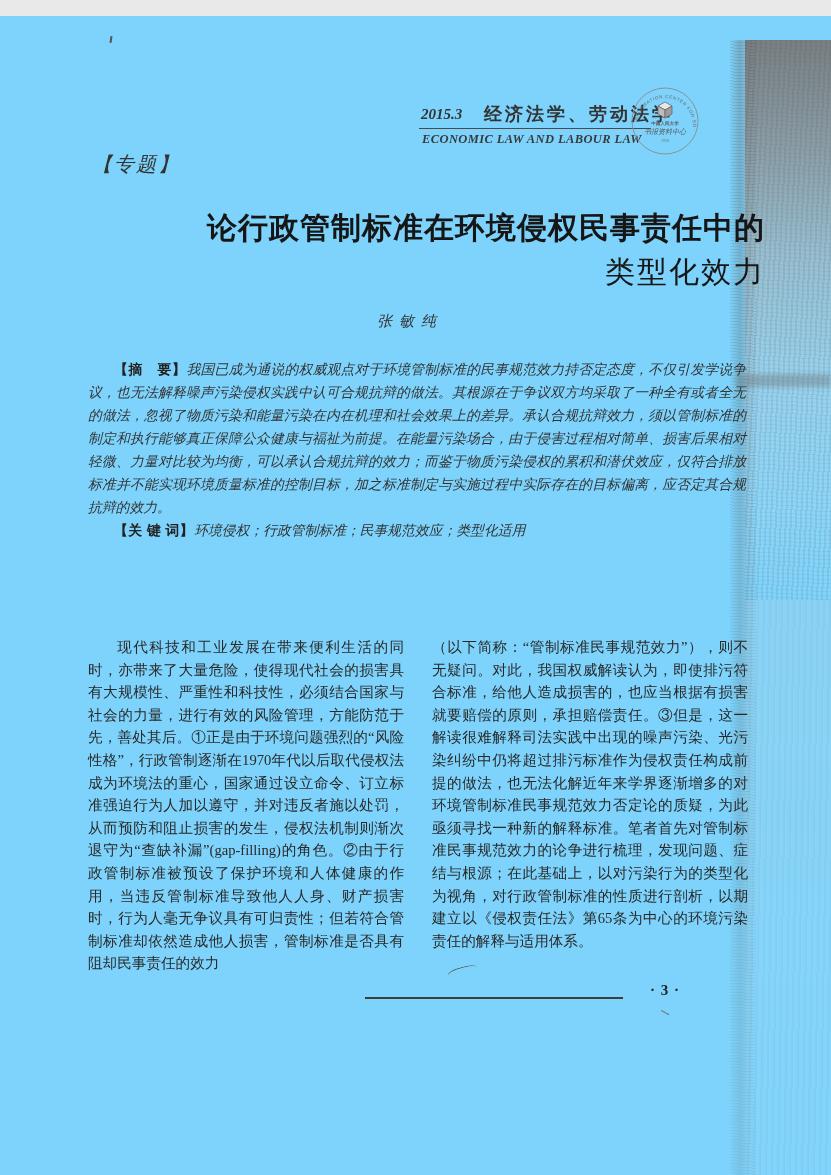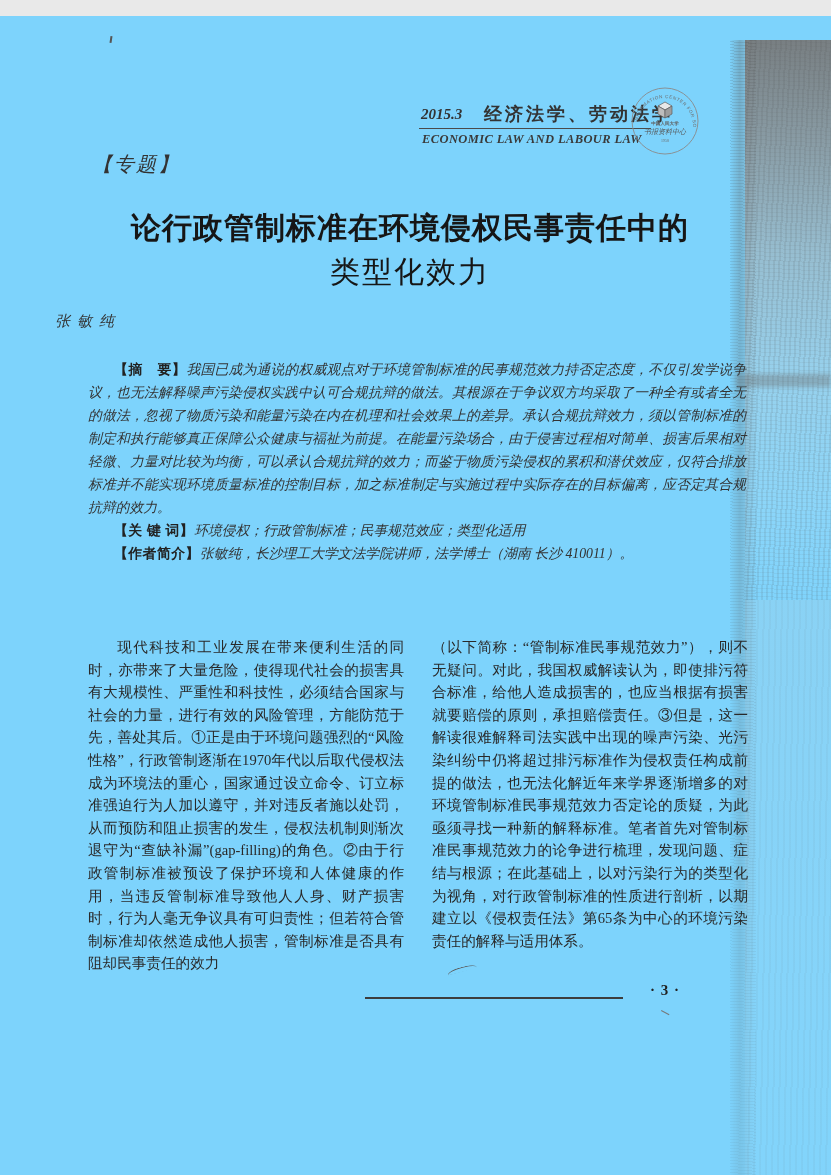--- a/index.html
+++ b/index.html
@@ -44,24 +44,24 @@
     position:absolute; left:63px; top:0; font-size:18px; font-weight:bold; color:#333;
     letter-spacing:3px; font-family:"Liberation Sans","DejaVu Sans",sans-serif; white-space:nowrap;
   }
   .hrule{position:absolute; left:-2px; top:26px; width:232px; border-top:1.6px solid #4a4a4a;}
   .jen{position:absolute; left:1px; top:30px; font-size:12.5px; font-weight:bold; font-style:italic; color:#3a3a3a; letter-spacing:0.4px; white-space:nowrap;}
   
   .seal{position:absolute; left:630px; top:70px; width:70px; height:70px;}
   
   .topic{position:absolute; left:92px; top:135px; font-size:20px; font-style:italic; letter-spacing:2px; color:#333;}
   
-  .title{position:absolute; left:55px; top:190px; width:710px; text-align:center; color:#161616;}
+  .title{position:absolute; left:55px; top:190px; width:710px; text-align:right; color:#161616;}
   .title .l1{font-size:30px; font-weight:bold; letter-spacing:1px; line-height:44px;}
   .title .l2{font-size:30px; font-weight:normal; letter-spacing:2px; line-height:44px;}
-  .author{position:absolute; left:55px; top:296px; width:710px; text-align:left; font-size:15px; font-style:italic; letter-spacing:7px; color:#333;}
+  .author{position:absolute; left:55px; top:296px; width:710px; text-align:center; font-size:15px; font-style:italic; letter-spacing:7px; color:#333;}
   
   .front{position:absolute; left:88px; top:342px; width:658px; font-size:13.8px; line-height:23px; text-align:justify; color:#333;}
   .front p{margin:0; text-indent:26px;}
   .front .lbl{font-weight:bold; font-style:normal; color:#222; font-family:"Liberation Sans","DejaVu Sans",sans-serif; letter-spacing:0.5px;}
   .front .kai{font-style:italic;}
   
   .bodycols{position:absolute; left:88px; top:620px; width:660px; display:flex; gap:28px;}
   .col{width:322px; font-size:14.6px; line-height:22.6px; text-align:justify; color:#292929;}
   .col p{margin:0;}
   .col.left p{text-indent:2em;}
@@ -119,21 +119,20 @@
   <div class="title">
     <div class="l1">论行政管制标准在环境侵权民事责任中的</div>
     <div class="l2">类型化效力</div>
   </div>
 
   <div class="author">张敏纯</div>
 
   <div class="front">
     <p><span class="lbl">【摘　要】</span><span class="kai">我国已成为通说的权威观点对于环境管制标准的民事规范效力持否定态度，不仅引发学说争议，也无法解释噪声污染侵权实践中认可合规抗辩的做法。其根源在于争议双方均采取了一种全有或者全无的做法，忽视了物质污染和能量污染在内在机理和社会效果上的差异。承认合规抗辩效力，须以管制标准的制定和执行能够真正保障公众健康与福祉为前提。在能量污染场合，由于侵害过程相对简单、损害后果相对轻微、力量对比较为均衡，可以承认合规抗辩的效力；而鉴于物质污染侵权的累积和潜伏效应，仅符合排放标准并不能实现环境质量标准的控制目标，加之标准制定与实施过程中实际存在的目标偏离，应否定其合规抗辩的效力。</span></p>
     <p><span class="lbl">【关 键 词】</span><span class="kai">环境侵权；行政管制标准；民事规范效应；类型化适用</span></p>
-    <p><span class="lbl">【作者简介】</span><span class="kai">张敏纯，长沙理工大学文法学院讲师，法学博士（湖南 长沙 410011）。</span></p>
   </div>
 
   <div class="bodycols">
     <div class="col left">
       <p>现代科技和工业发展在带来便利生活的同时，亦带来了大量危险，使得现代社会的损害具有大规模性、严重性和科技性，必须结合国家与社会的力量，进行有效的风险管理，方能防范于先，善处其后。①正是由于环境问题强烈的“风险性格”，行政管制逐渐在1970年代以后取代侵权法成为环境法的重心，国家通过设立命令、订立标准强迫行为人加以遵守，并对违反者施以处罚，从而预防和阻止损害的发生，侵权法机制则渐次退守为“查缺补漏”(gap-filling)的角色。②由于行政管制标准被预设了保护环境和人体健康的作用，当违反管制标准导致他人人身、财产损害时，行为人毫无争议具有可归责性；但若符合管制标准却依然造成他人损害，管制标准是否具有阻却民事责任的效力</p>
     </div>
     <div class="col right">
       <p>（以下简称：“管制标准民事规范效力”），则不无疑问。对此，我国权威解读认为，即使排污符合标准，给他人造成损害的，也应当根据有损害就要赔偿的原则，承担赔偿责任。③但是，这一解读很难解释司法实践中出现的噪声污染、光污染纠纷中仍将超过排污标准作为侵权责任构成前提的做法，也无法化解近年来学界逐渐增多的对环境管制标准民事规范效力否定论的质疑，为此亟须寻找一种新的解释标准。笔者首先对管制标准民事规范效力的论争进行梳理，发现问题、症结与根源；在此基础上，以对污染行为的类型化为视角，对行政管制标准的性质进行剖析，以期建立以《侵权责任法》第65条为中心的环境污染责任的解释与适用体系。</p>
     </div>
   </div>

